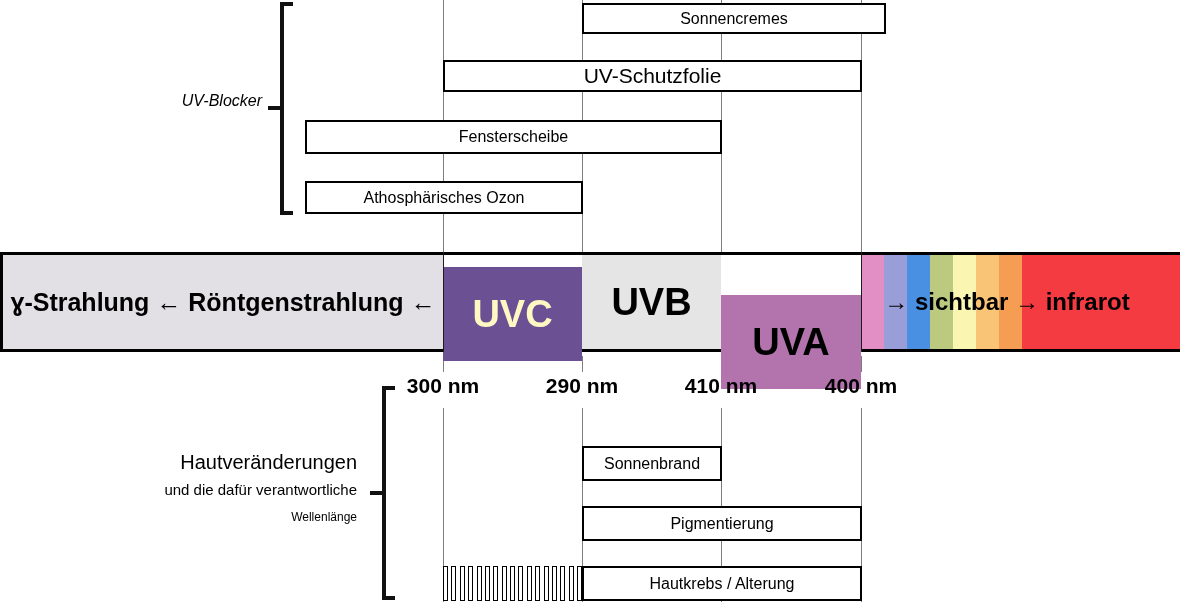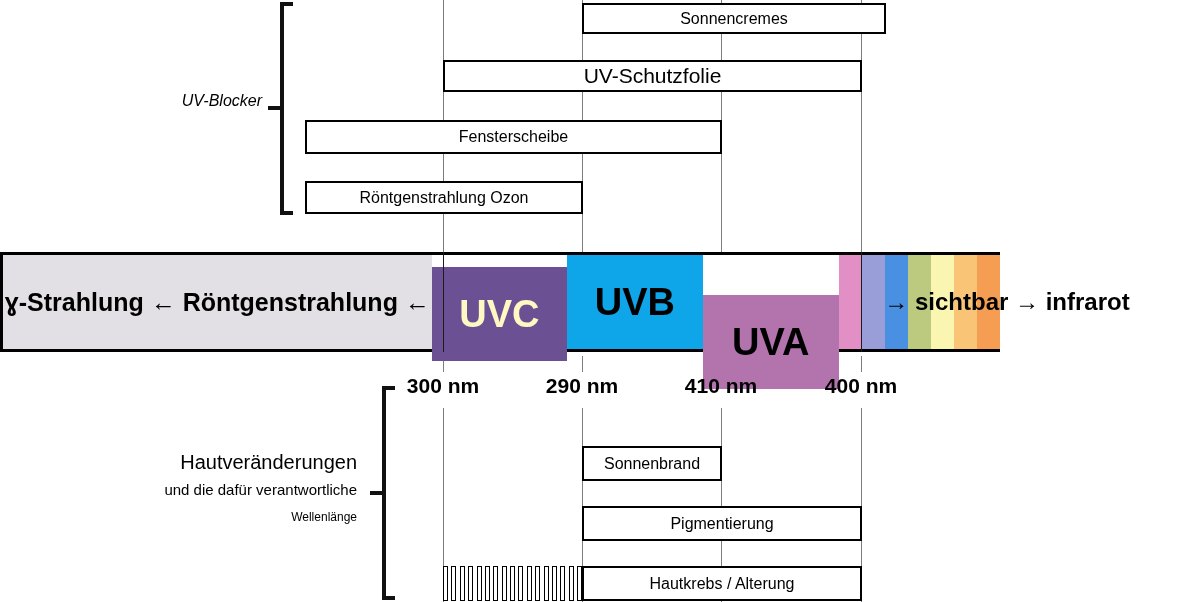--- a/index.html
+++ b/index.html
@@ -44,21 +44,21 @@
   }
   #haut-label{
     position:absolute;right:843px;top:449px;text-align:right;z-index:4;white-space:nowrap;
   }
   #haut-label .l1{font-size:20px;line-height:27px;}
   #haut-label .l2{font-size:15px;line-height:27px;}
   #haut-label .l3{font-size:12px;line-height:28px;}
 
   
   #band{
-    position:absolute;left:0;top:252px;width:1000px;height:100px;box-sizing:border-box;
+    position:absolute;left:0;top:252px;width:1180px;height:100px;box-sizing:border-box;
     border-top:3px solid #000;border-bottom:3px solid #000;border-left:3px solid #000;
     display:flex;z-index:2;
   }
   .seg{height:100%;display:flex;align-items:center;justify-content:center;box-sizing:border-box;}
   #seg-gray{width:440px;font-size:25px;font-weight:700;}
   #seg-uvc{width:139px;font-size:38px;font-weight:700;}
   #seg-uvb{width:139px;font-size:38px;font-weight:700;}
   #seg-uva{width:140px;font-size:38px;font-weight:700;margin-top:40px;}
   #rainbow{display:flex;height:100%;}
   .stripe{width:23px;height:100%;}
@@ -108,31 +108,31 @@
 <div class="wbox" id="box-sonnencremes">
   <span>Sonnencremes</span>
 </div>
 <div class="wbox" id="box-schutzfolie">
   <span>UV-Schutzfolie</span>
 </div>
 <div class="wbox" id="box-fensterscheibe">
   <span>Fensterscheibe</span>
 </div>
 <div class="wbox" id="box-ozon">
-  <span>Röntgenstrahlung Ozon</span>
+  <span>Athosphärisches Ozon</span>
 </div>
 
 <div id="band">
   <div class="seg" id="seg-gray" style="background: rgb(226, 224, 228);">
     <span>ɣ-Strahlung ← Röntgenstrahlung ←</span>
   </div>
   <div class="seg" id="seg-uvc" style="background: rgb(107, 80, 148); color: #fef9c3; margin-top: 12px;">
     <span>UVC</span>
   </div>
-  <div class="seg" id="seg-uvb" style="background: #0ea5e9; color: rgb(0, 0, 0);">
+  <div class="seg" id="seg-uvb" style="background: #e5e5e5; color: rgb(0, 0, 0);">
     <span>UVB</span>
   </div>
   <div class="seg" id="seg-uva" style="background: rgb(179, 116, 174); color: rgb(0, 0, 0);">
     <span>UVA</span>
   </div>
   <div id="rainbow">
       <div class="stripe" style="background: rgb(225, 143, 196);"></div>
       <div class="stripe" style="background: rgb(154, 158, 216);"></div>
       <div class="stripe" style="background: rgb(74, 144, 226);"></div>
       <div class="stripe" style="background: rgb(188, 202, 128);"></div>

